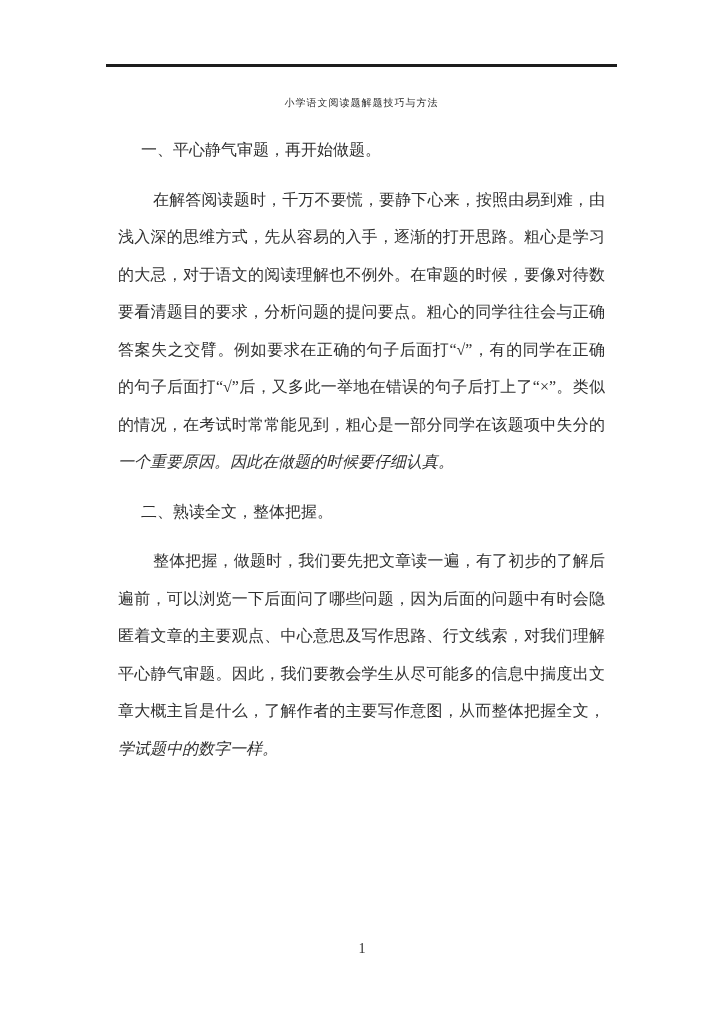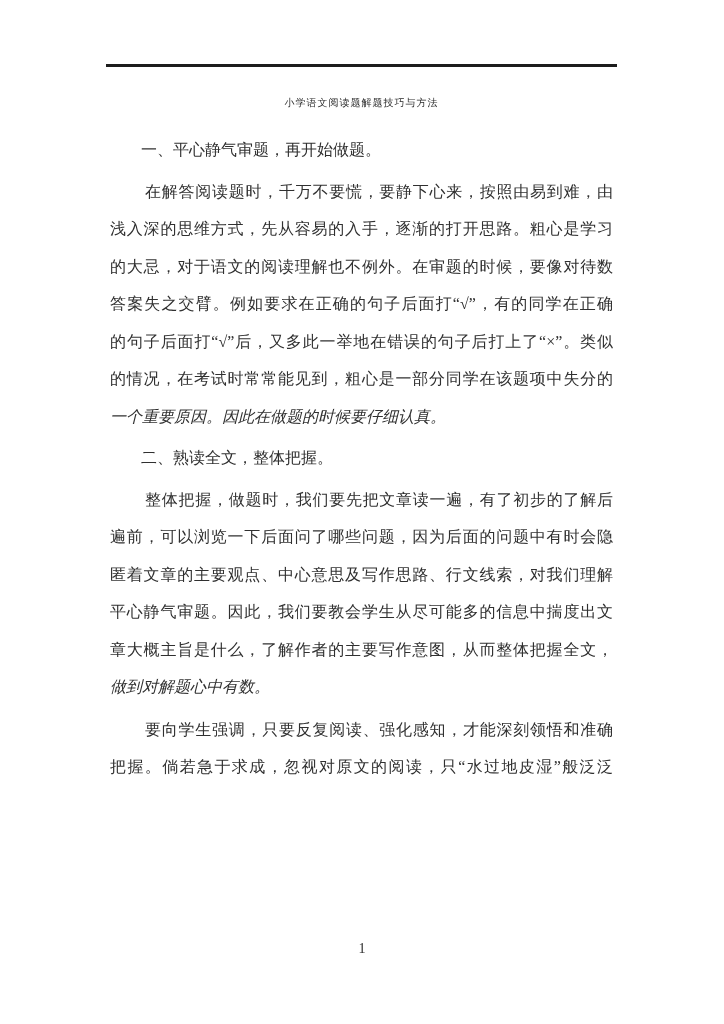--- a/index.html
+++ b/index.html
@@ -42,21 +42,21 @@
     color: #2b2b2b;
   }
   .heading {
     height: 37.5px;
     line-height: 37.5px;
     padding-left: 35px;
     margin-top: 3px;
     overflow: hidden;
     white-space: nowrap;
   }
-  .para { margin: 4px; }
+  .para { margin: 12px; }
   .para.gap { margin-top: 5px; }
   .line {
     height: 37.5px;
     line-height: 37.5px;
     text-align: justify;
     text-align-last: justify;
     word-break: break-all;
     overflow: hidden;
   }
   .line.first { padding-left: 35px; }
@@ -81,39 +81,36 @@
   <div class="content">
 
     <div class="doc-title">小学语文阅读题解题技巧与方法</div>
 
     <div class="heading">一、平心静气审题，再开始做题。</div>
 
     <div class="para">
       <div class="line first">在解答阅读题时，千万不要慌，要静下心来，按照由易到难，由</div>
       <div class="line">浅入深的思维方式，先从容易的入手，逐渐的打开思路。粗心是学习</div>
       <div class="line">的大忌，对于语文的阅读理解也不例外。在审题的时候，要像对待数</div>
+      <div class="line">要看清题目的要求，分析问题的提问要点。粗心的同学往往会与正确</div>
       <div class="line">答案失之交臂。例如要求在正确的句子后面打“√”，有的同学在正确</div>
       <div class="line">的句子后面打“√”后，又多此一举地在错误的句子后打上了“×”。类似</div>
       <div class="line">的情况，在考试时常常能见到，粗心是一部分同学在该题项中失分的</div>
       <div class="line last">一个重要原因。因此在做题的时候要仔细认真。</div>
     </div>
 
     <div class="heading">二、熟读全文，整体把握。</div>
 
     <div class="para">
       <div class="line first">整体把握，做题时，我们要先把文章读一遍，有了初步的了解后</div>
       <div class="line">遍前，可以浏览一下后面问了哪些问题，因为后面的问题中有时会隐</div>
       <div class="line">匿着文章的主要观点、中心意思及写作思路、行文线索，对我们理解</div>
       <div class="line">平心静气审题。因此，我们要教会学生从尽可能多的信息中揣度出文</div>
       <div class="line">章大概主旨是什么，了解作者的主要写作意图，从而整体把握全文，</div>
-      <div class="line last">做到对解题心中有数。</div>
+      <div class="line last">学试题中的数字一样。</div>
     </div>
 
-    <div class="para gap">
-      <div class="line first">要向学生强调，只要反复阅读、强化感知，才能深刻领悟和准确</div>
-      <div class="line">把握。倘若急于求成，忽视对原文的阅读，只“水过地皮湿”般泛泛</div>
-    </div>
 
   </div>
 
   <div class="page-number">1</div>
 
 </div>
 
 </body></html>

